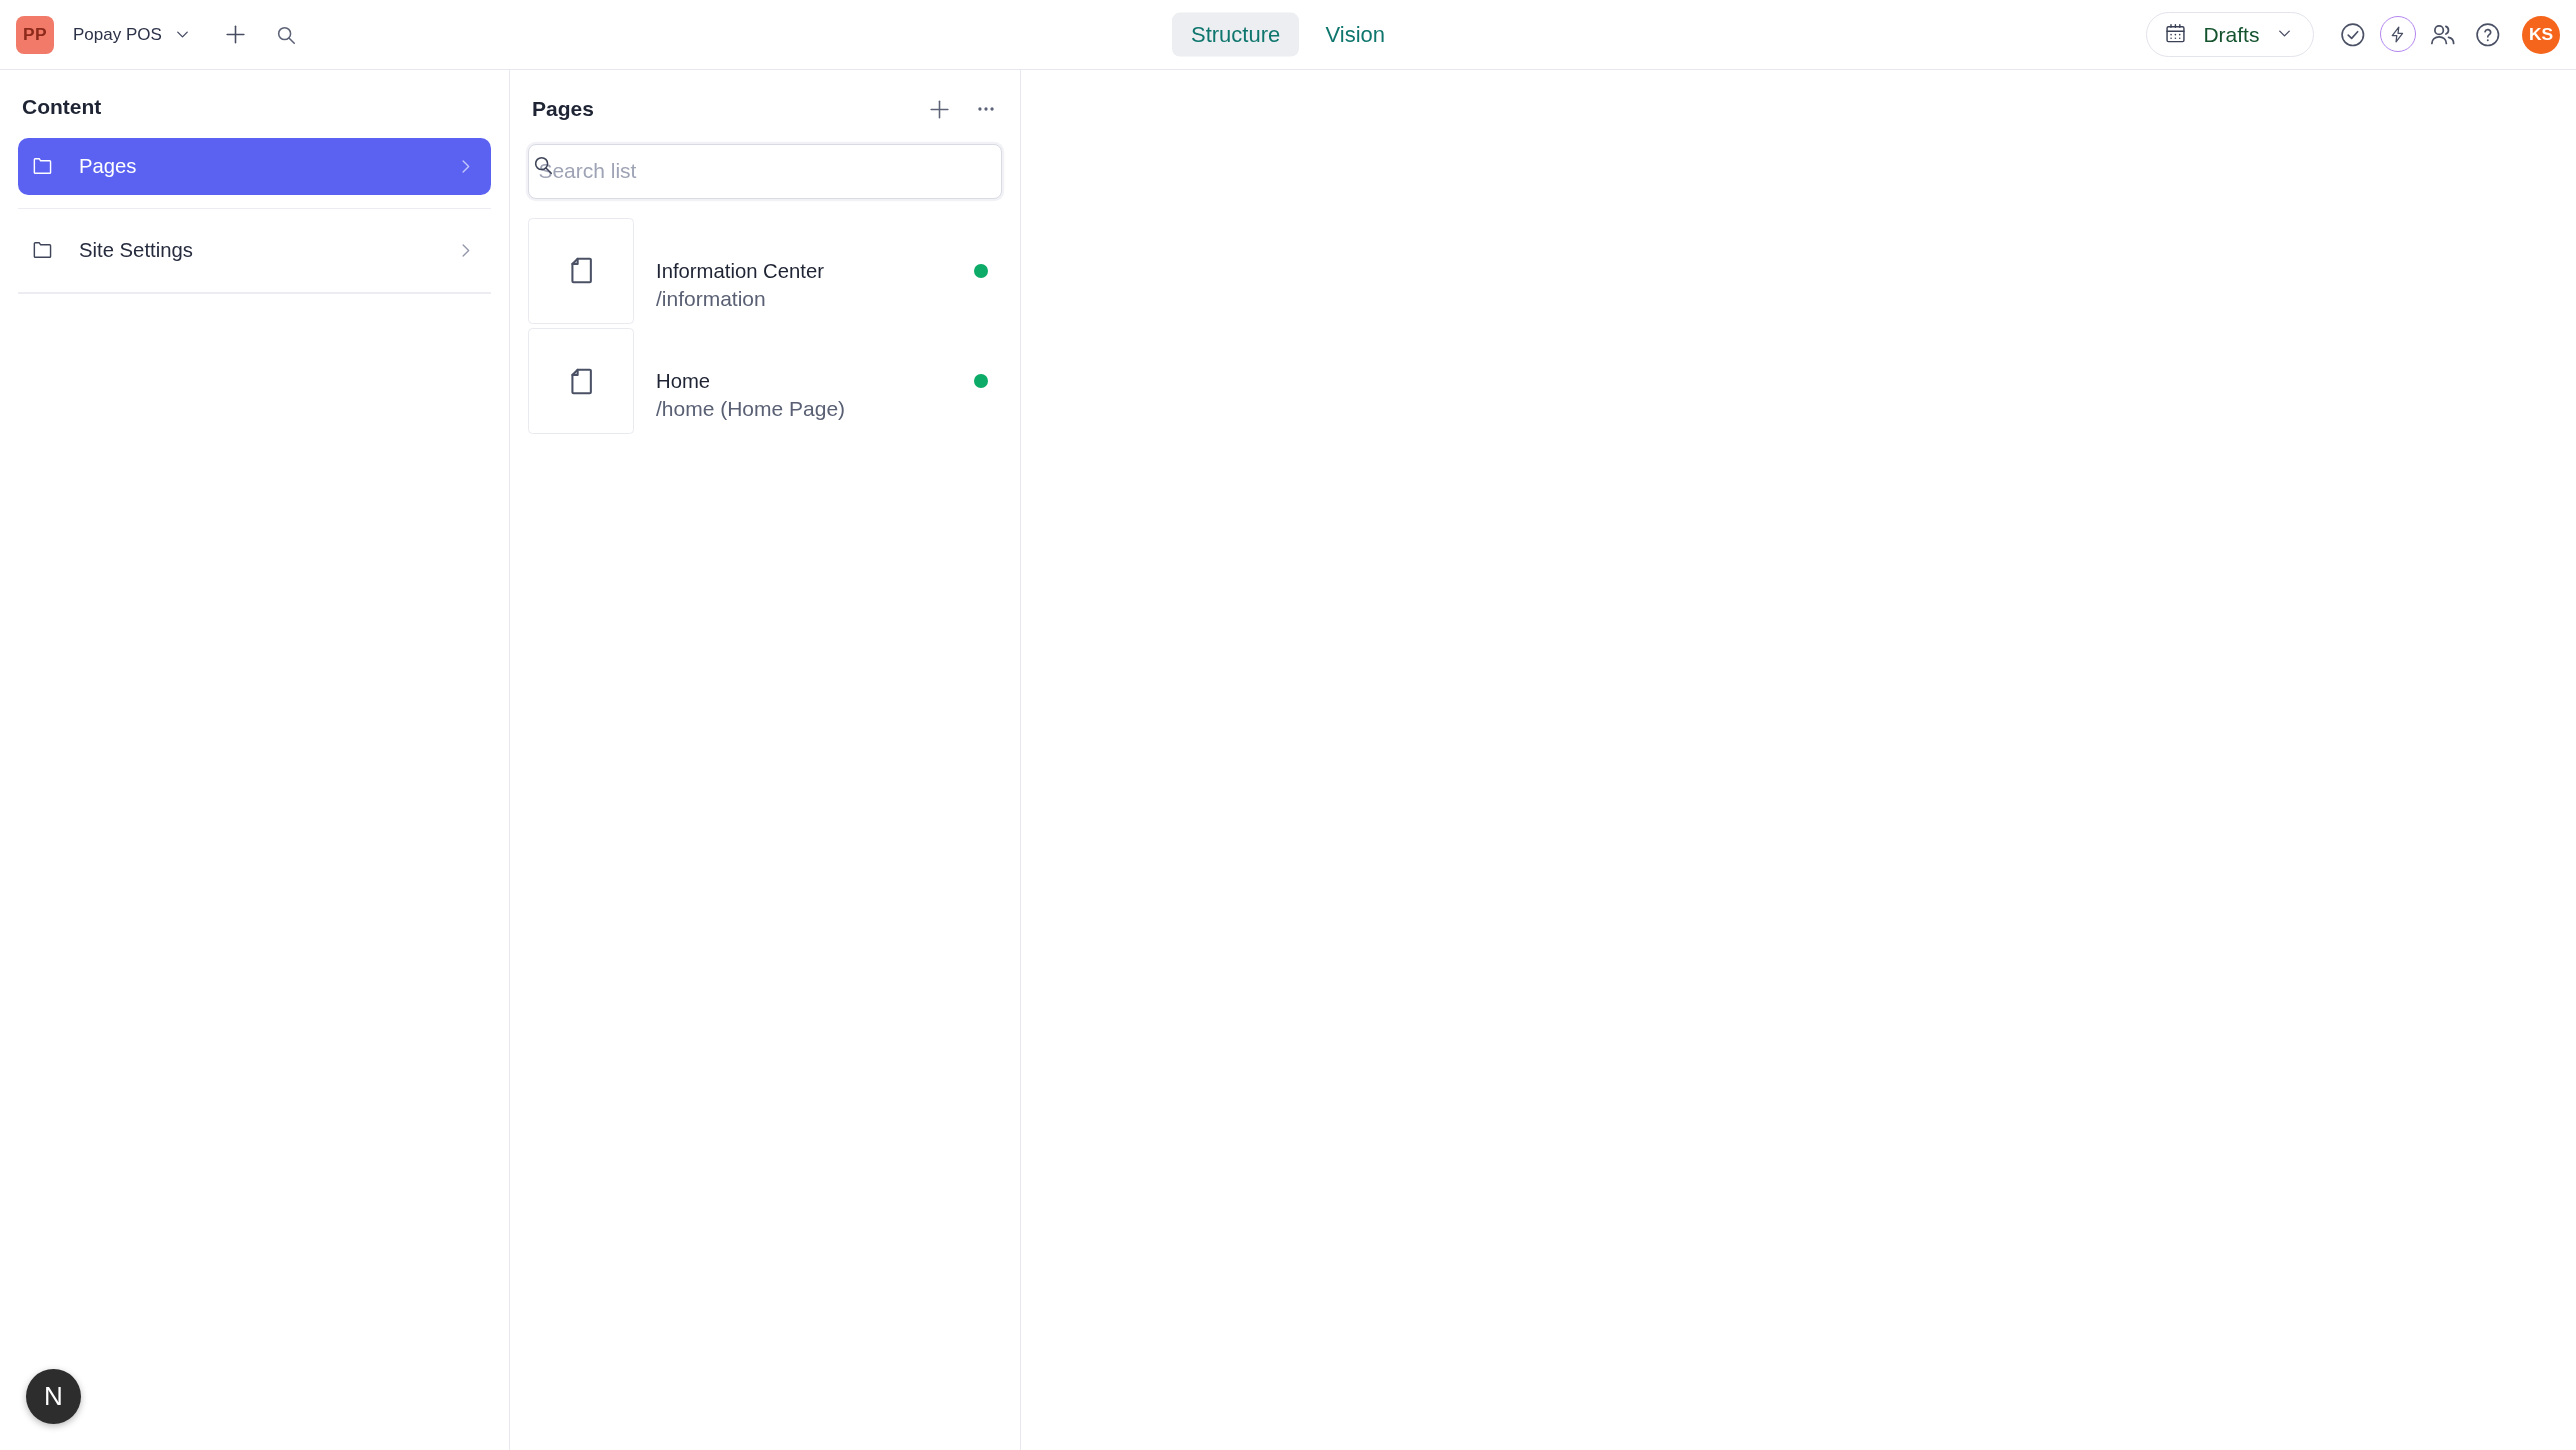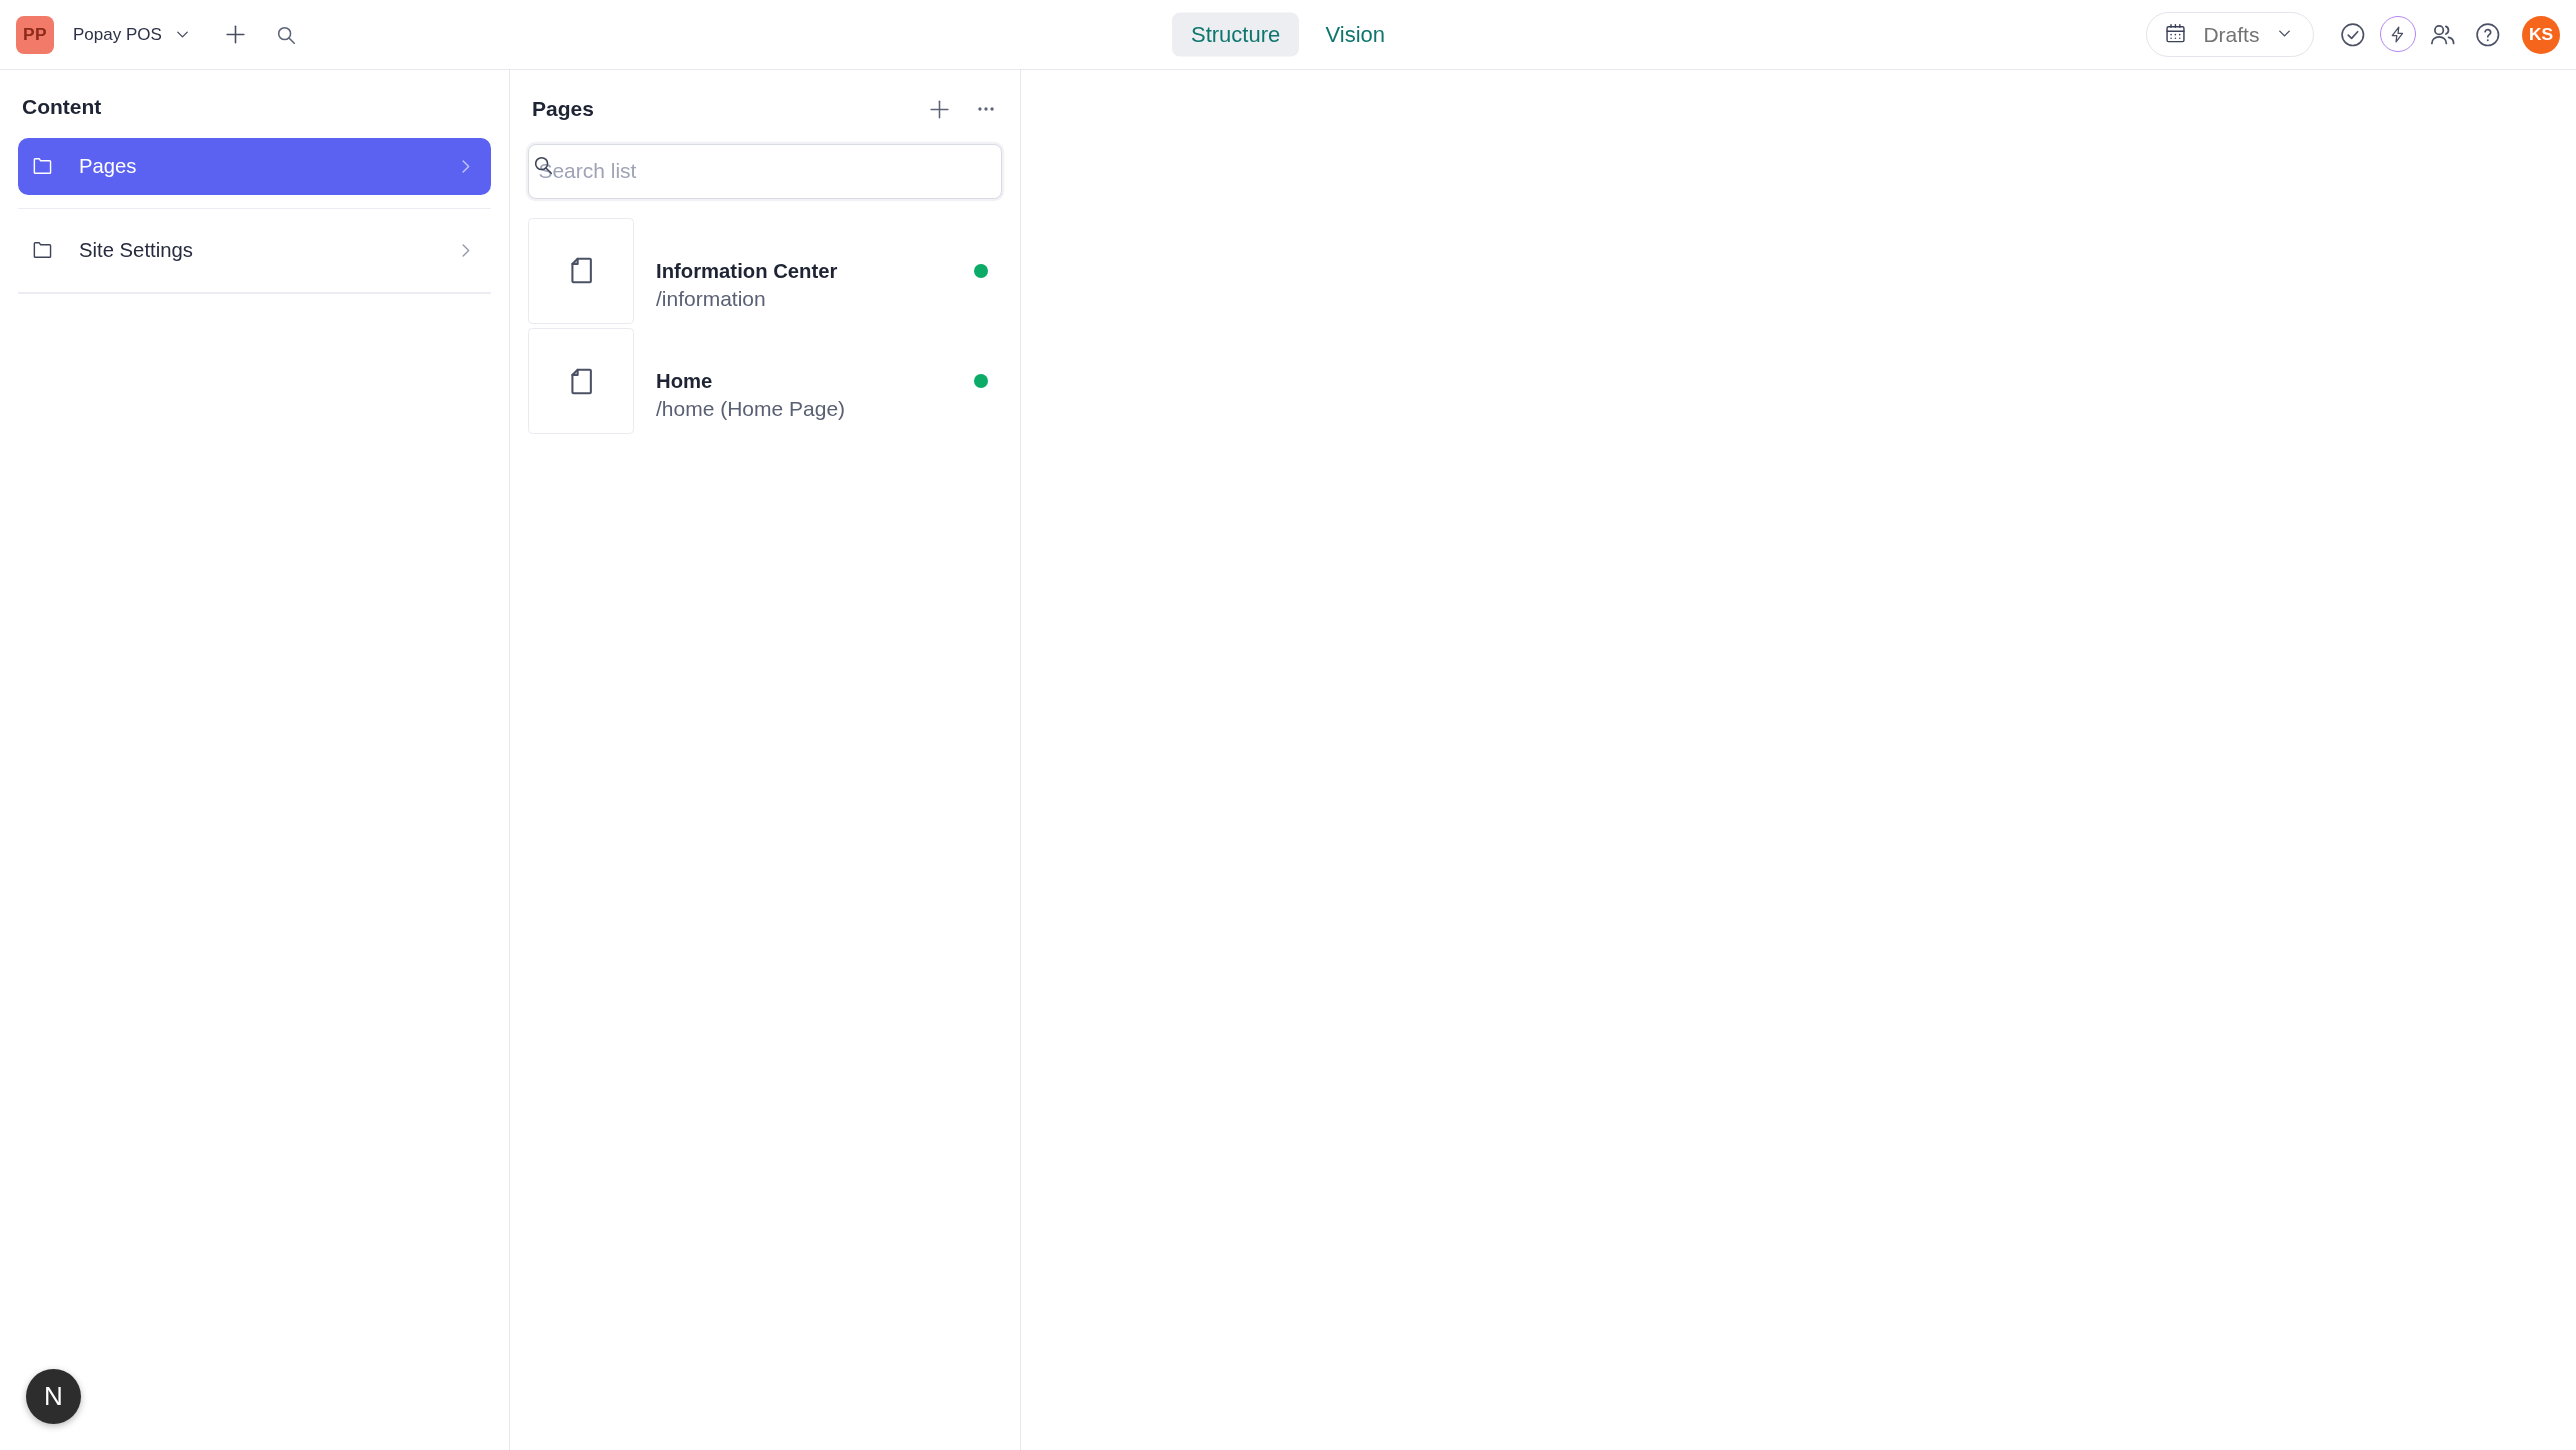--- a/index.html
+++ b/index.html
@@ -48,21 +48,21 @@
   .navtab.active { background: #eceef1; }
 
   .tb-right {
     margin-left: auto; display: flex; align-items: center; padding-right: 16px; gap: 0;
   }
   .drafts-pill {
     display: flex; align-items: center; gap: 16px;
     height: 45px; padding: 0 19px 0 17.4px;
     border: 1.5px solid #e3e4ec; border-radius: 22.5px; background: #fff; cursor: pointer;
   }
-  .drafts-label { font-size: 21px; color: #737373; white-space: nowrap; }
+  .drafts-label { font-size: 21px; color: #14532d; white-space: nowrap; }
   .hicon { width: 45px; height: 45px; display:flex; align-items:center; justify-content:center; cursor:pointer; }
   .hicon.first { margin-left: 16px; }
   .bolt-wrap { position: relative; width: 45px; height: 45px; display:flex; align-items:center; justify-content:center; }
   .bolt-ring {
     position: absolute; left: 4.4px; top: 4.4px; width: 36px; height: 36px;
     border-radius: 50%; border: 1.8px solid #b386f0;
   }
   .avatar {
     width: 38px; height: 38px; border-radius: 50%; background: #f5651c;
     display: flex; align-items: center; justify-content: center;
@@ -114,21 +114,21 @@
   }
   .search-input::placeholder { color: #9ea3b5; }
 
   .doc-list { padding: 19px 18px 0 18px; display: flex; flex-direction: column; gap: 4.4px; overflow: hidden; }
   .doc-row { display: flex; align-items: center; cursor: pointer; border-radius: 7.3px; padding-right: 14.5px; }
   .doc-thumb {
     width: 106px; height: 106px; flex: 0 0 106px; border: 1.5px solid #e9eaf0; border-radius: 4.4px;
     display: flex; align-items: center; justify-content: center; background: #fff;
   }
   .doc-text { margin-left: 22px; display: flex; flex-direction: column; gap: 4.4px; min-width: 0; }
-  .doc-title { font-size: 20.3px; color: #1f2434; font-weight: 700; white-space: nowrap; margin-top: 29px; }
+  .doc-title { font-size: 20.3px; color: #1f2434; font-weight: 400; white-space: nowrap; margin-top: 29px; }
   .doc-sub { font-size: 21px; color: #5a6074; white-space: nowrap; }
   .doc-dot { margin-left: auto; width: 13.8px; height: 13.8px; border-radius: 50%; background: #0cab68; flex: 0 0 13.8px; }
 
   
   .canvas { flex: 1; background: #fff; }
 
   
   .float-badge {
     position: absolute; left: 26px; bottom: 26px;
     width: 55px; height: 55px; border-radius: 50%;

